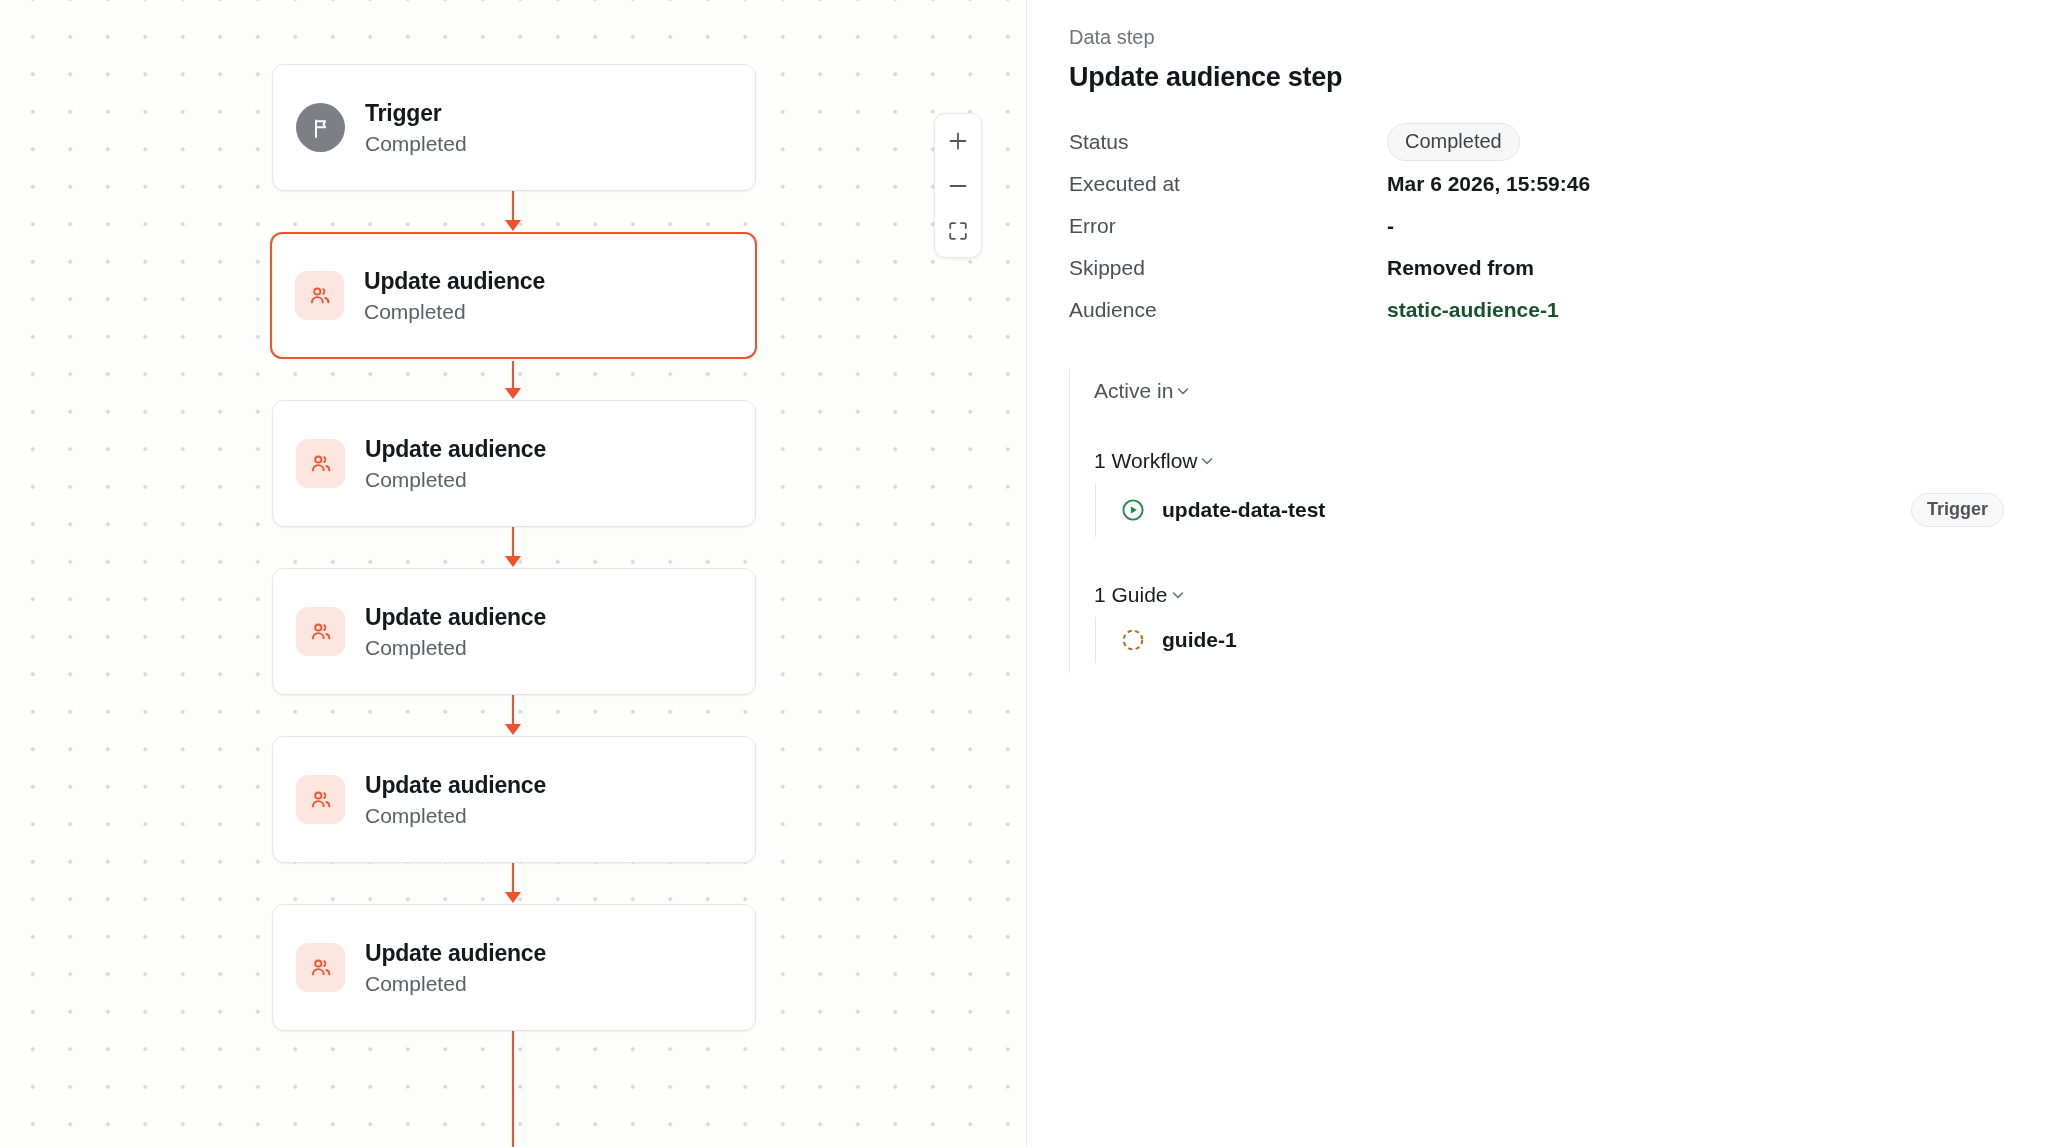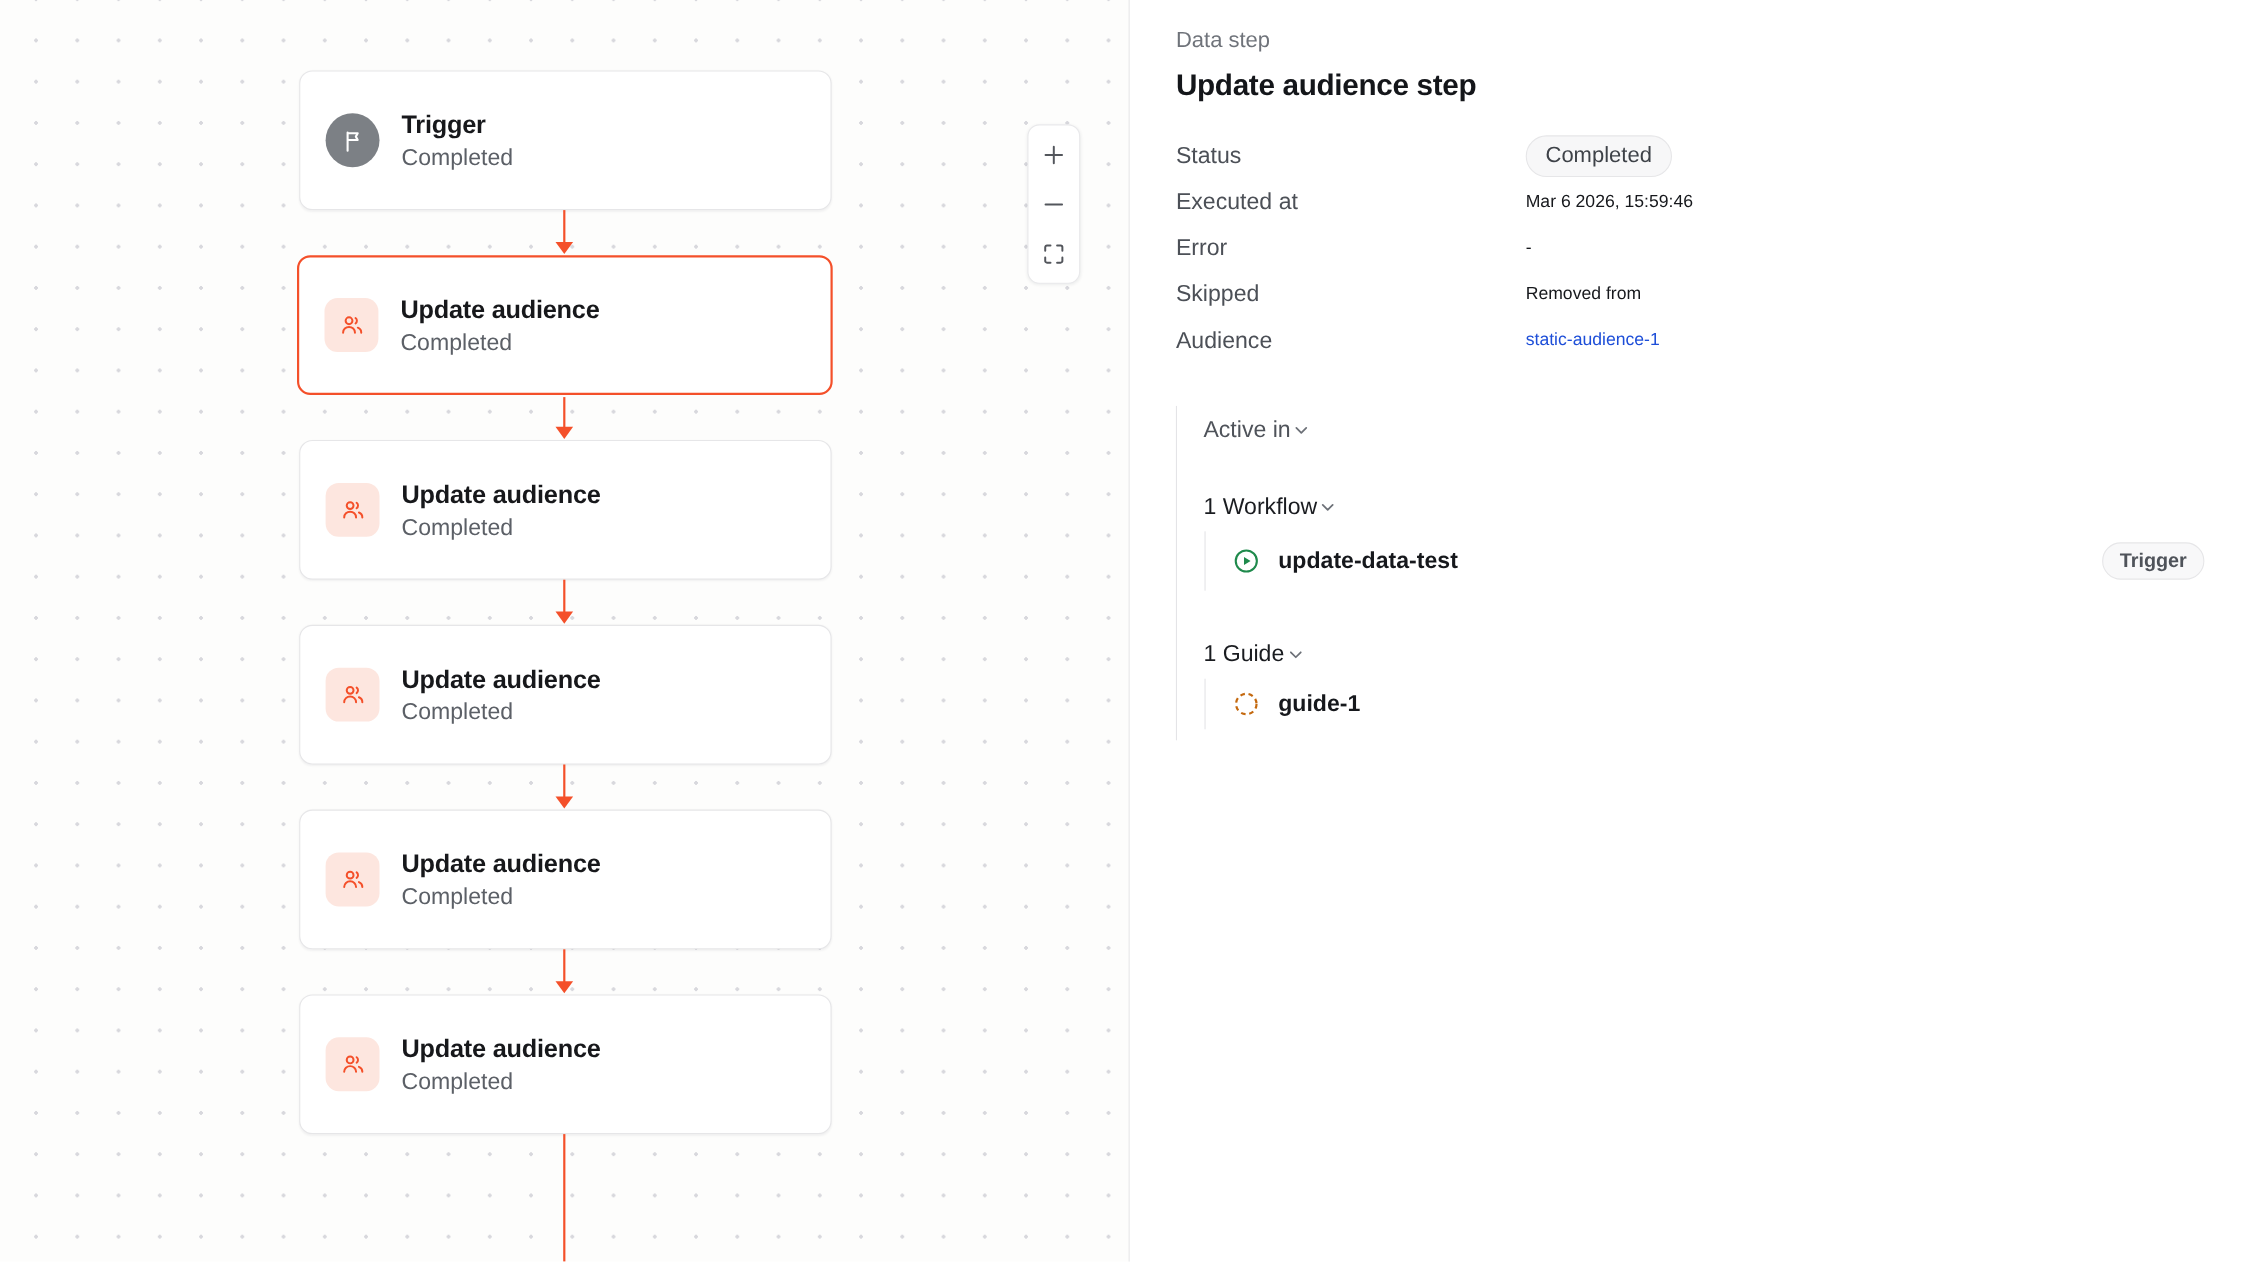--- a/index.html
+++ b/index.html
@@ -95,22 +95,22 @@
   .panel-title {
     font-size: 27px; font-weight: 700; color: #14161a; letter-spacing: -.3px;
     margin-bottom: 28px;
   }
 
   .detail-row { display: flex; align-items: center; min-height: 42px; }
   .detail-label {
     width: 318px; flex: none;
     font-size: 21px; color: #4c5057;
   }
-  .detail-value { font-size: 16px; color: #16181c; font-weight: 400; }
-  .detail-value.link { color: #1d4ed8; cursor: pointer; }
+  .detail-value { font-size: 21px; color: #16181c; font-weight: 700; }
+  .detail-value.link { color: #14532d; cursor: pointer; }
   .badge-pill {
     display: inline-block;
     border: 1px solid #e6e6e8;
     background: #f7f7f8;
     border-radius: 999px;
     padding: 6px 17px 7px;
     font-size: 20px;
     color: #3e4248;
   }
 

